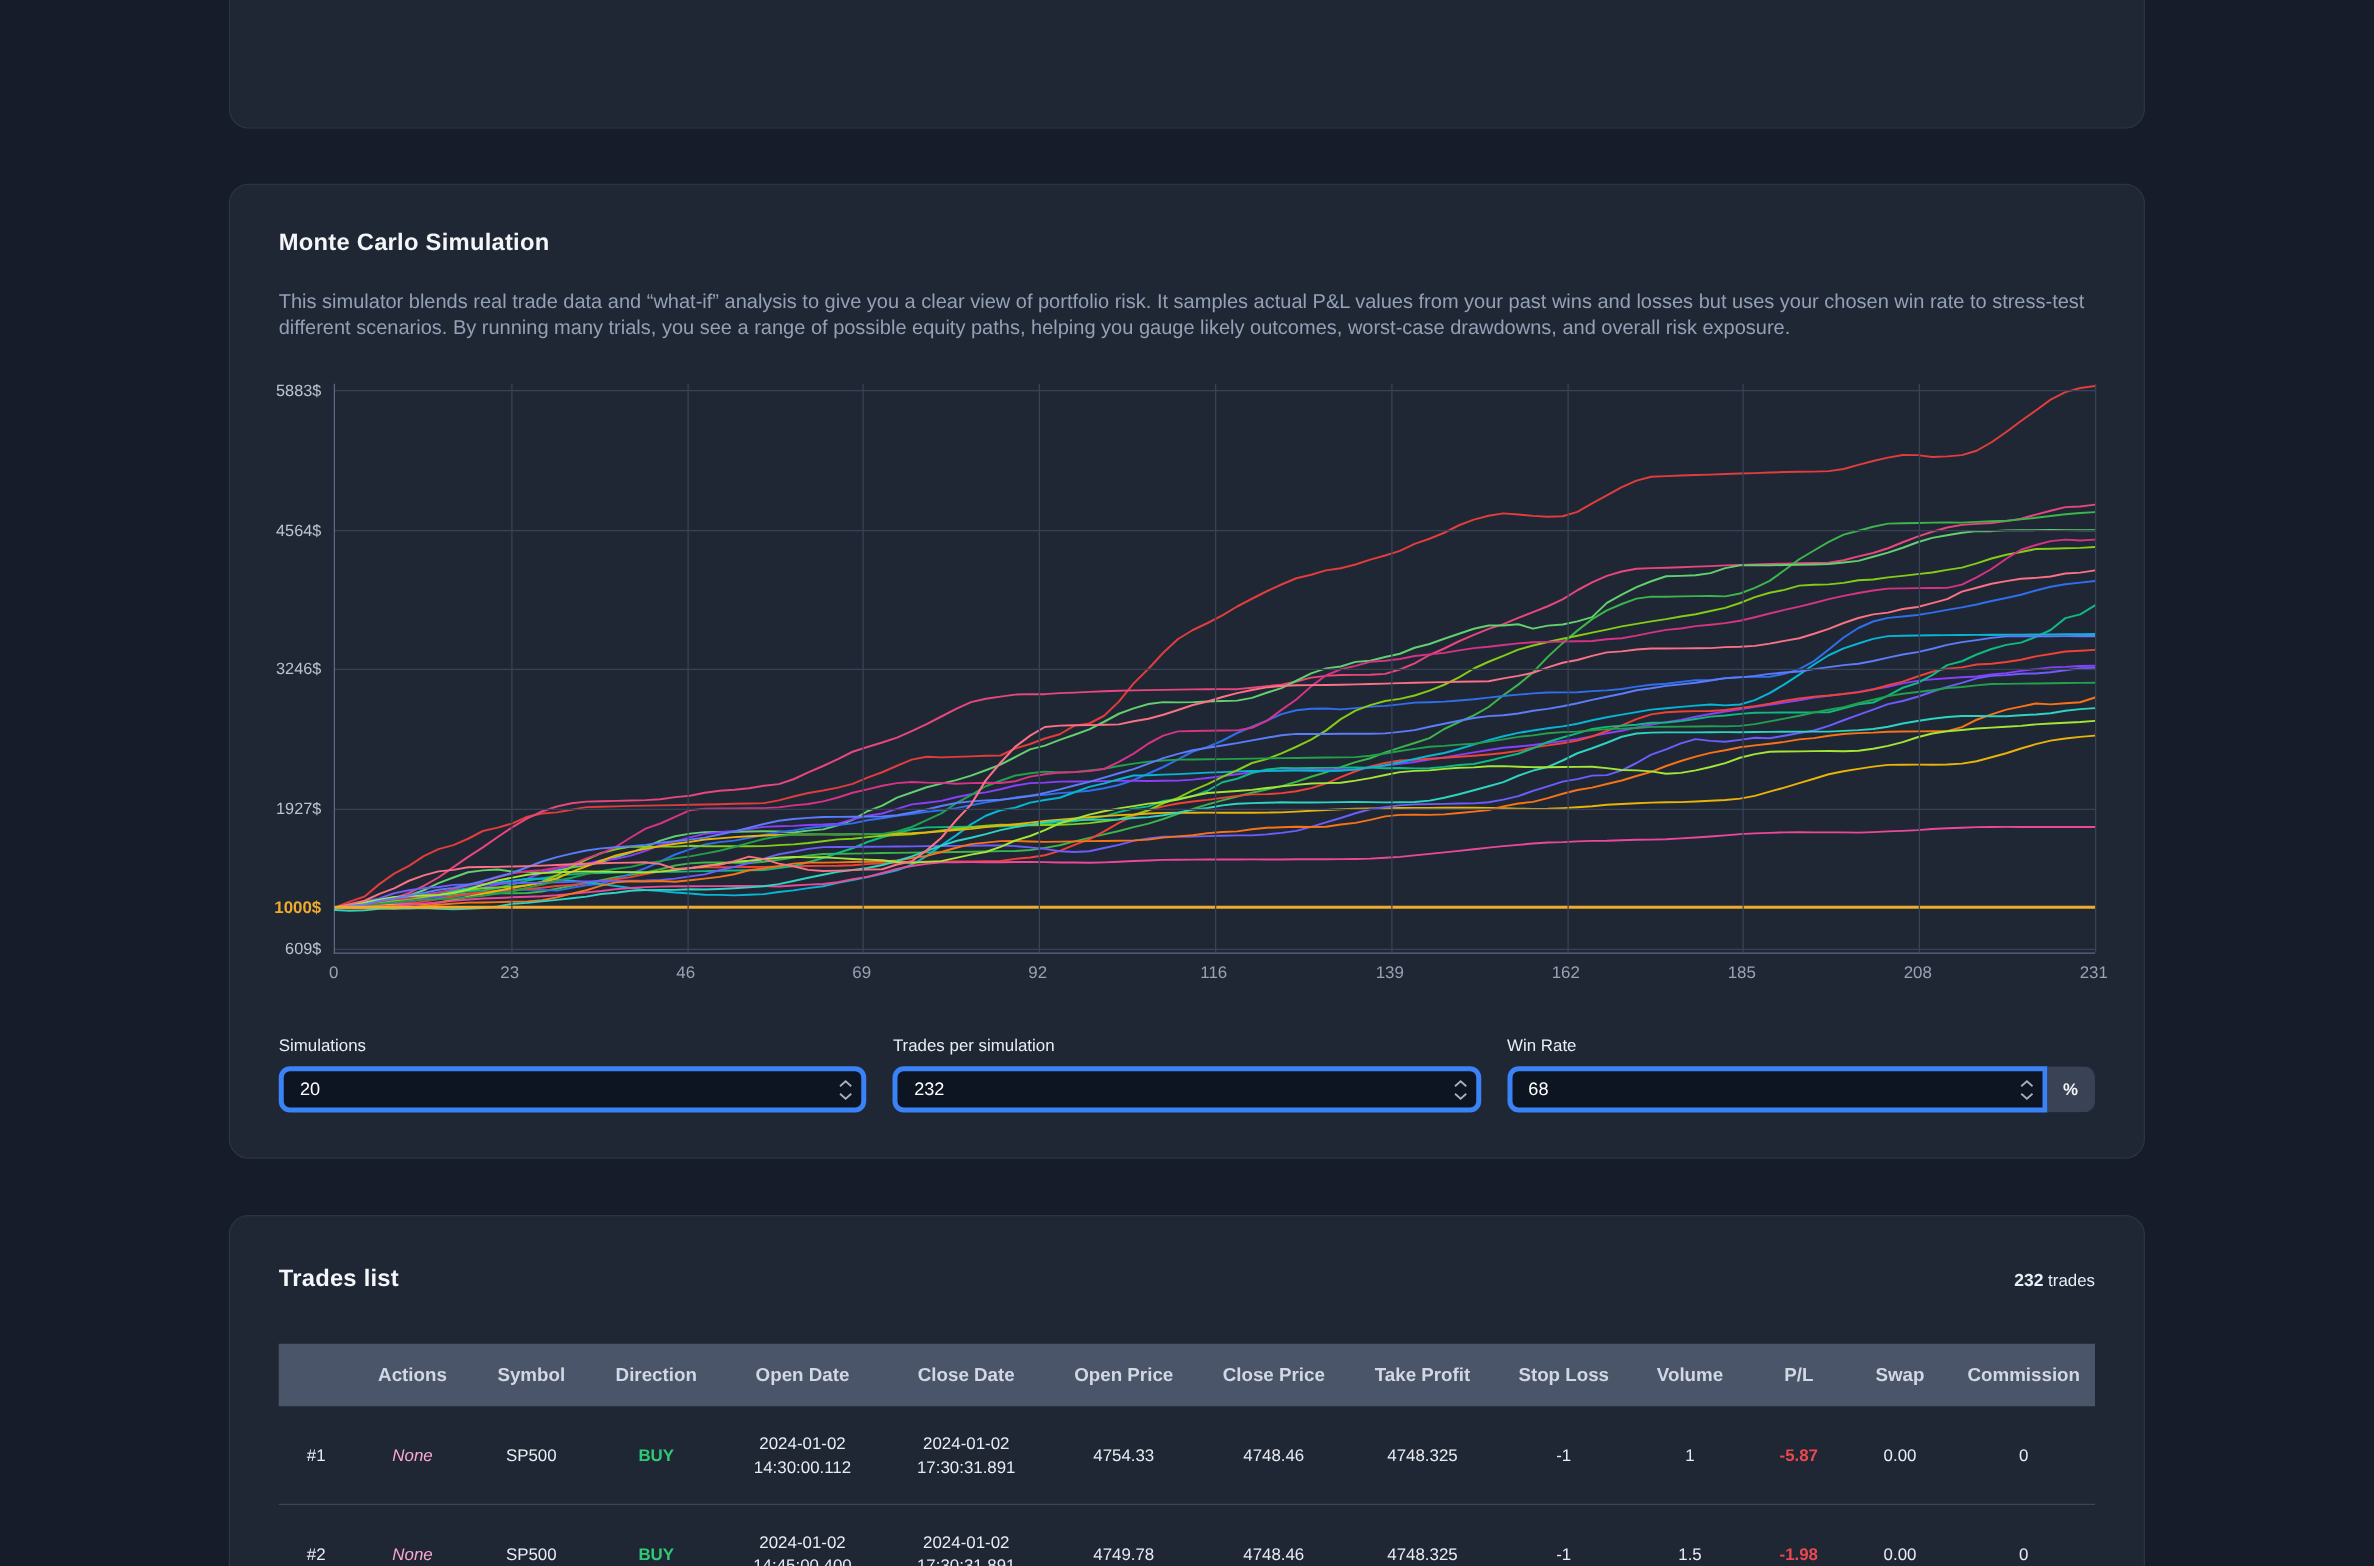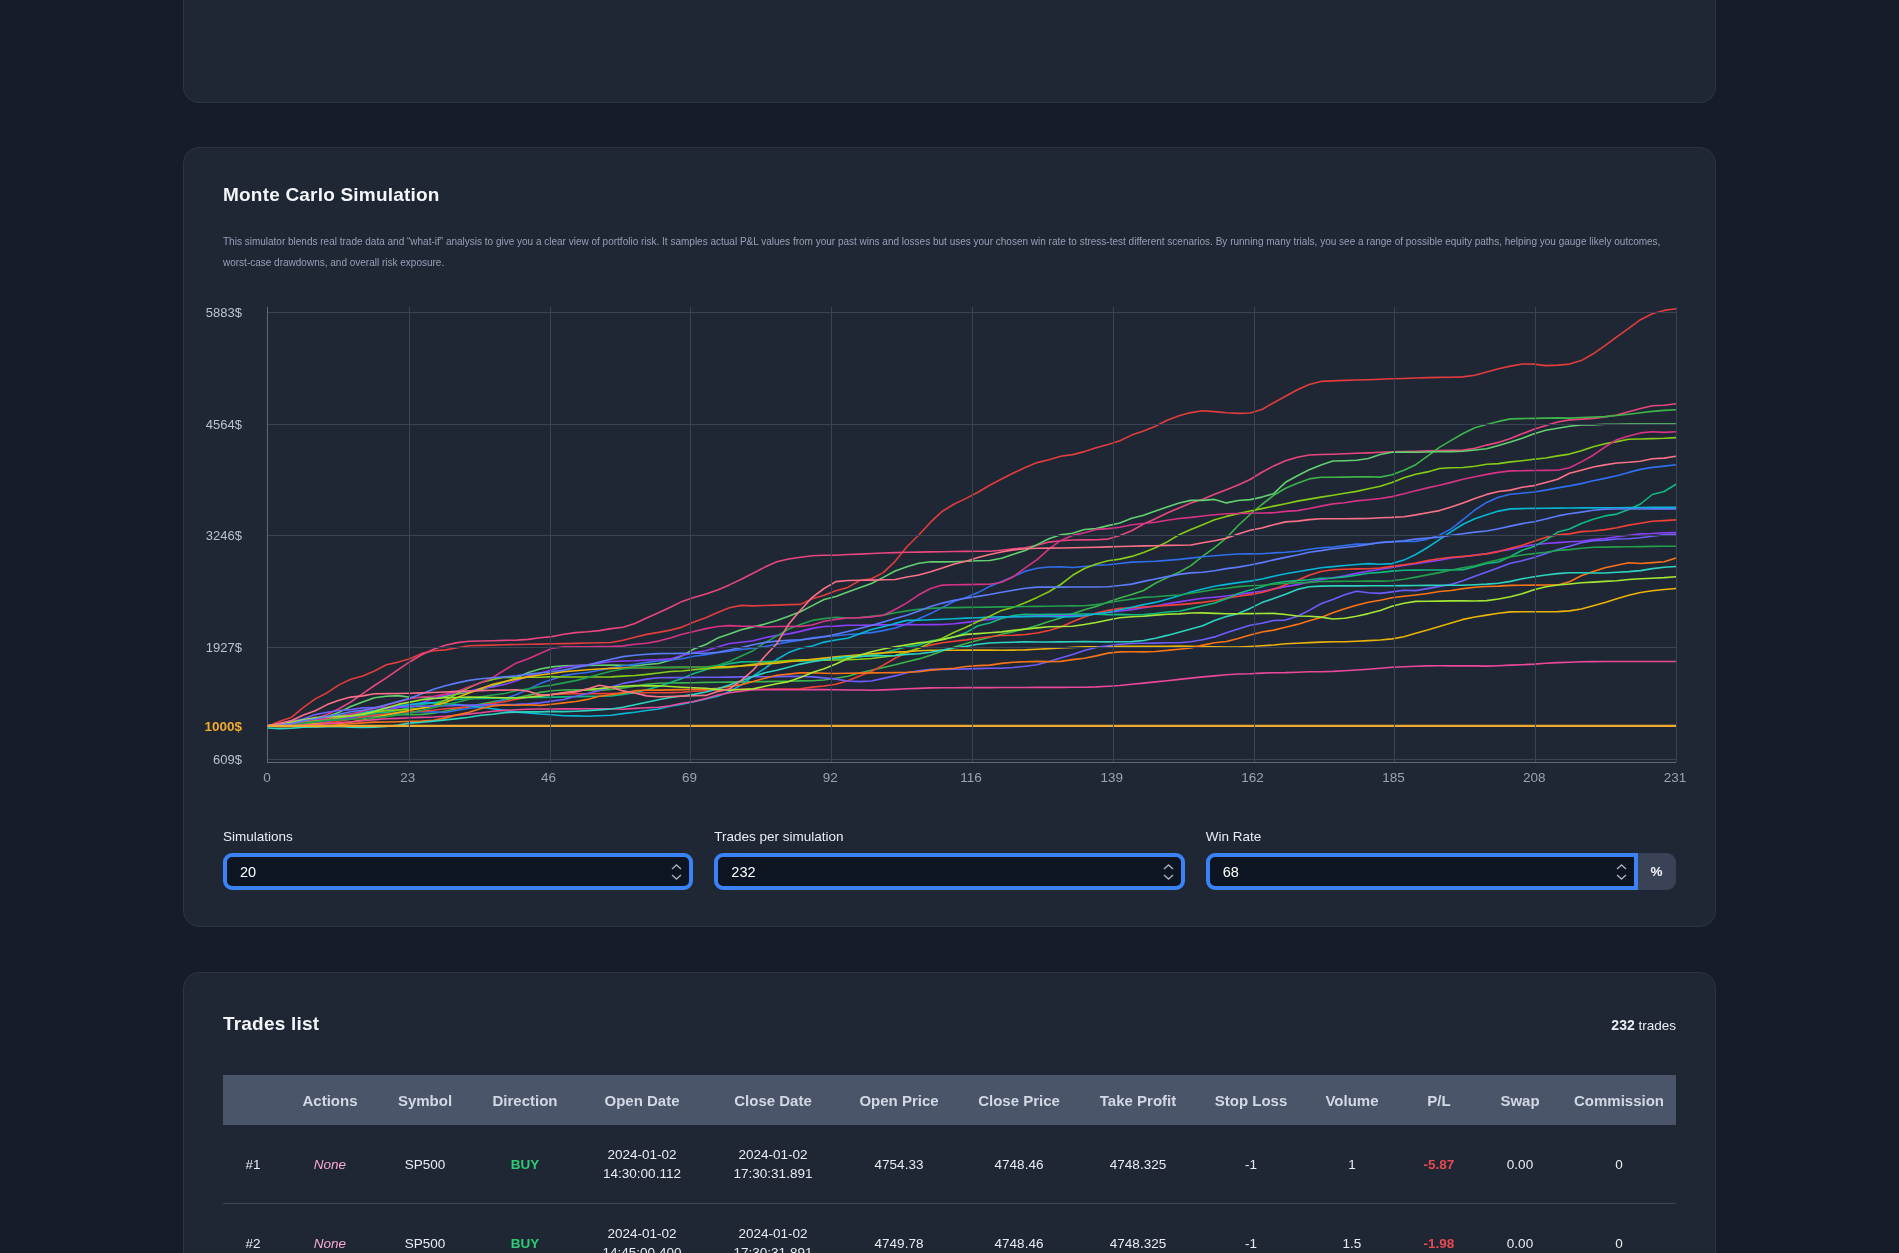--- a/index.html
+++ b/index.html
@@ -17,35 +17,35 @@
     box-sizing:border-box;
   }
   .card-top{height:103px;border-radius:0 0 16px 16px;border-top:none;}
   .card-mc{margin-top:44px;padding:36px 39px 36px;}
   .card-trades{margin-top:45px;padding:40px 39px;height:430px;}
 
   .section-title{
     margin:0;font-size:19px;font-weight:700;color:#f4f6f9;letter-spacing:.2px;
   }
   .desc{
-    margin:26px 0 0 0;font-size:10px;line-height:20.5px;color:#93a0b5;max-width:1453px;
+    margin:26px 0 0 0;font-size:16px;line-height:20.5px;color:#93a0b5;max-width:1453px;
   }
 
   
   .chart{position:relative;margin-top:34px;height:486px;}
   .plot{
     position:absolute;left:44px;right:0;top:0;bottom:30px;
     border-left:1.5px solid #5e6880;border-bottom:1.5px solid #5e6880;
   }
   .plot svg{position:absolute;left:0;top:0;width:100%;height:100%;overflow:visible;}
   .grid-v{position:absolute;top:0;bottom:0;width:1px;background:#3a4356;}
   .grid-h{position:absolute;left:0;right:0;height:1px;background:#3a4356;}
   .ylabels{position:absolute;left:0;top:0;bottom:30px;width:40px;}
   .ytick{
-    position:absolute;right:21px;transform:translateY(-50%);
+    position:absolute;right:6px;transform:translateY(-50%);
     font-size:13px;color:#bac3d1;white-space:nowrap;
   }
   .ytick.baseline-tick{color:var(--baseline_gold);font-weight:700;font-size:13.5px;margin-left:16px;}
   .xlabels{position:absolute;left:44px;right:0;bottom:0;height:30px;}
   .xtick{
     position:absolute;top:7px;transform:translateX(-50%);
     font-size:13.5px;color:#99a3b5;
   }
 
   

